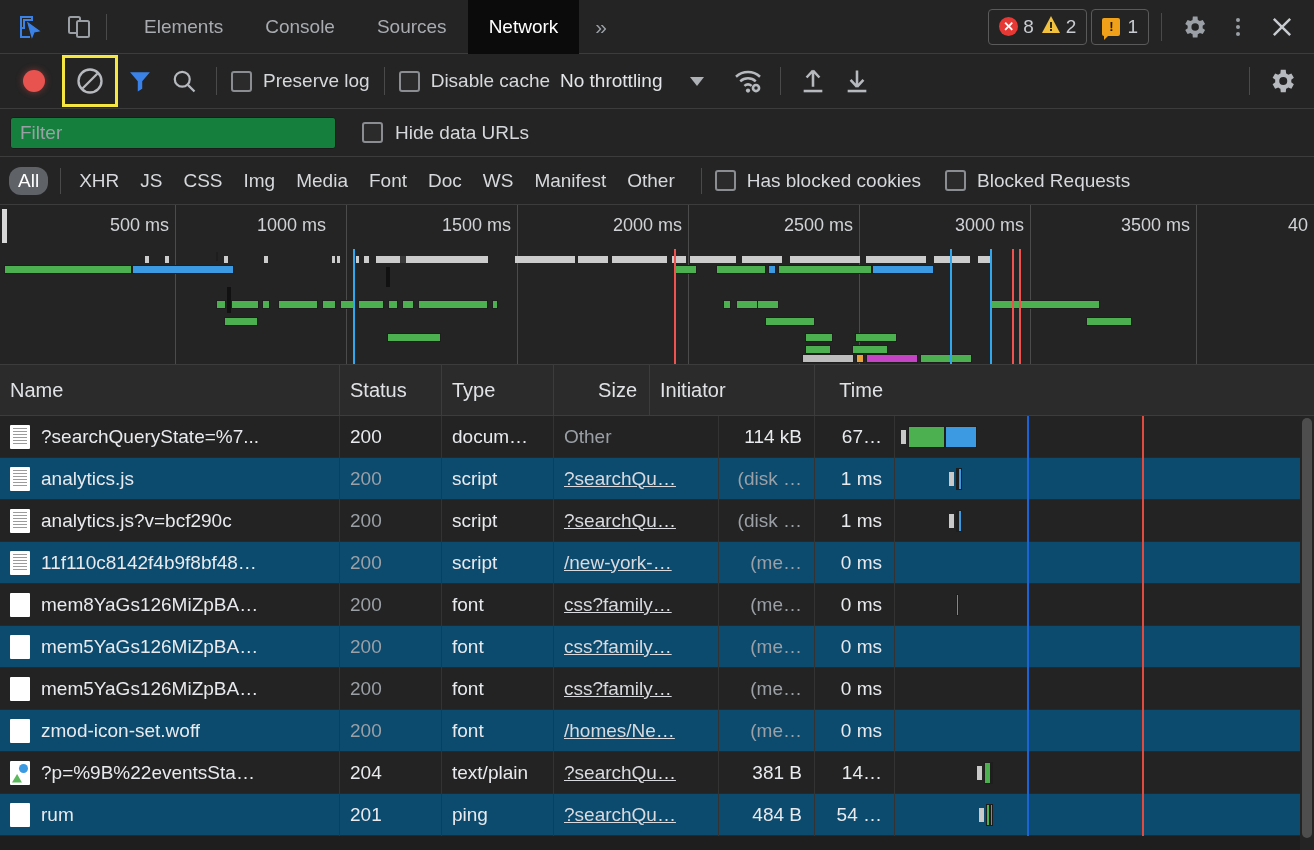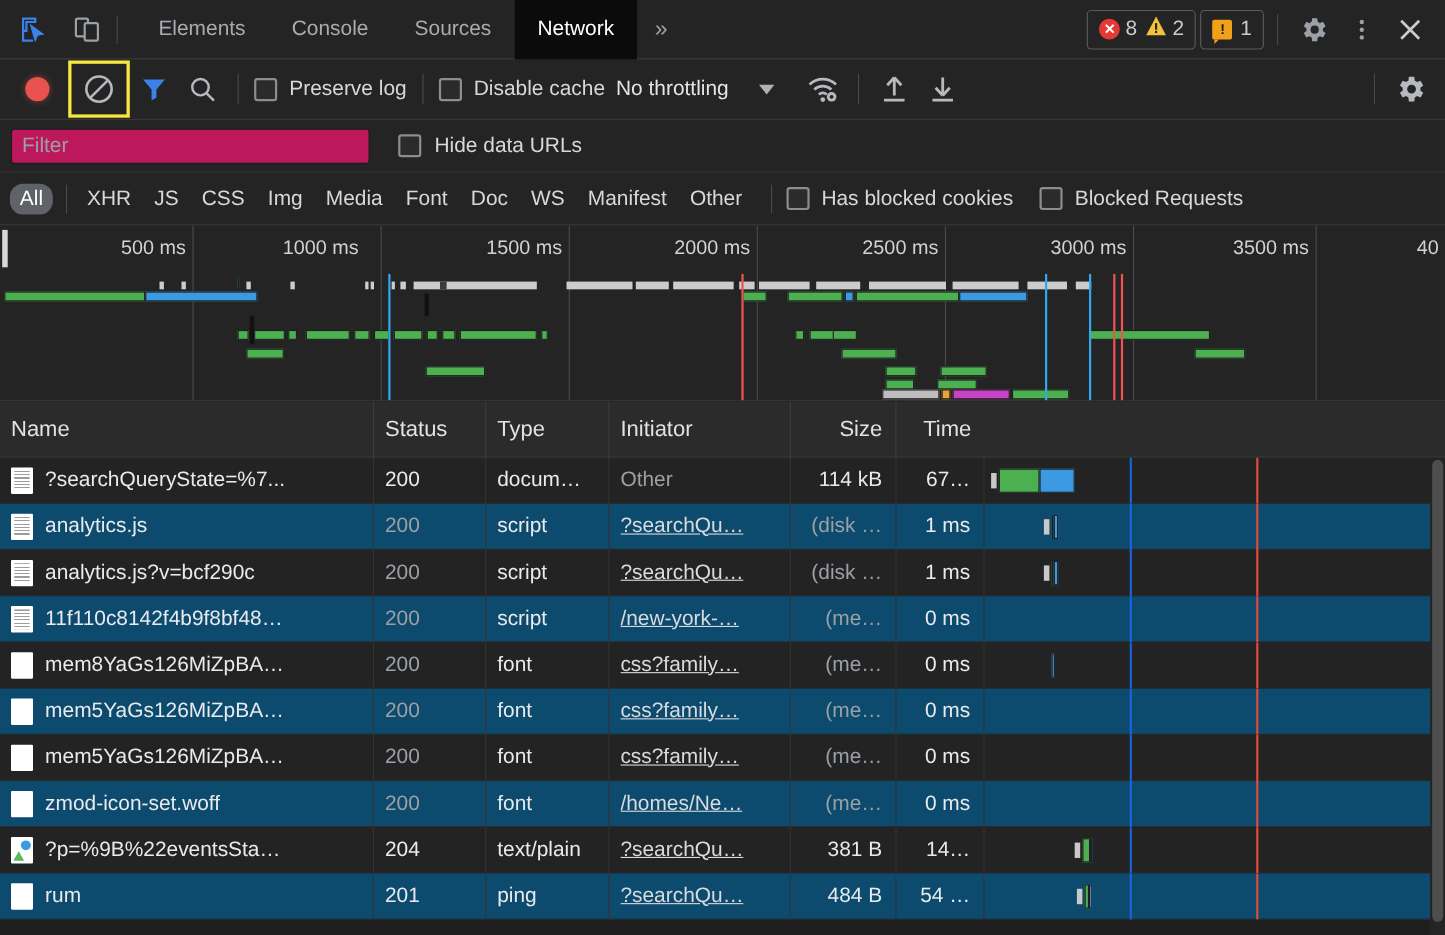--- a/index.html
+++ b/index.html
@@ -103,21 +103,21 @@
 
   
   .filterrow {
     height: 48px; min-height: 48px;
     display: flex; align-items: center;
     background: #242424; border-bottom: 1px solid #3c3c3c;
     padding-left: 10px;
   }
   .filter-input {
     width: 326px; height: 32px;
-    background: #be185d; border: 1px solid #1c1c1c; border-radius: 3px;
+    background: #15803d; border: 1px solid #1c1c1c; border-radius: 3px;
     color: #e8eaed; font-size: 19px; padding: 0 9px;
     font-family: "Liberation Sans", sans-serif;
   }
   .filter-input::placeholder { color: #9aa0a6; }
   .hdu { display:flex; align-items:center; gap: 12px; margin-left: 26px; }
 
   
   .typerow {
     height: 48px; min-height: 48px;
     display: flex; align-items: center;
@@ -483,22 +483,22 @@
     <div class="ov-vline ov-red-line" style="left:674px"></div>
     <div class="ov-vline ov-red-line" style="left:1012px"></div>
     <div class="ov-vline ov-red-line" style="left:1019px"></div>
   </div>
 
   <div class="tablewrap">
     <div class="thead">
       <div class="th col-name">Name</div>
       <div class="th col-status">Status</div>
       <div class="th col-type">Type</div>
+      <div class="th col-size">Size</div>
       <div class="th col-initiator">Initiator</div>
-      <div class="th col-size">Size</div>
       <div class="th col-time">Time</div>
     </div>
     <div class="tbody" id="tbody">
         <div class="trow odd">
           <div class="td col-name name-cell">
             <span class="fico doc"></span>
             <span class="nm">?searchQueryState=%7...</span>
           </div>
           <div class="td col-status st-bright">200</div>
           <div class="td col-type ty">docum…</div>

